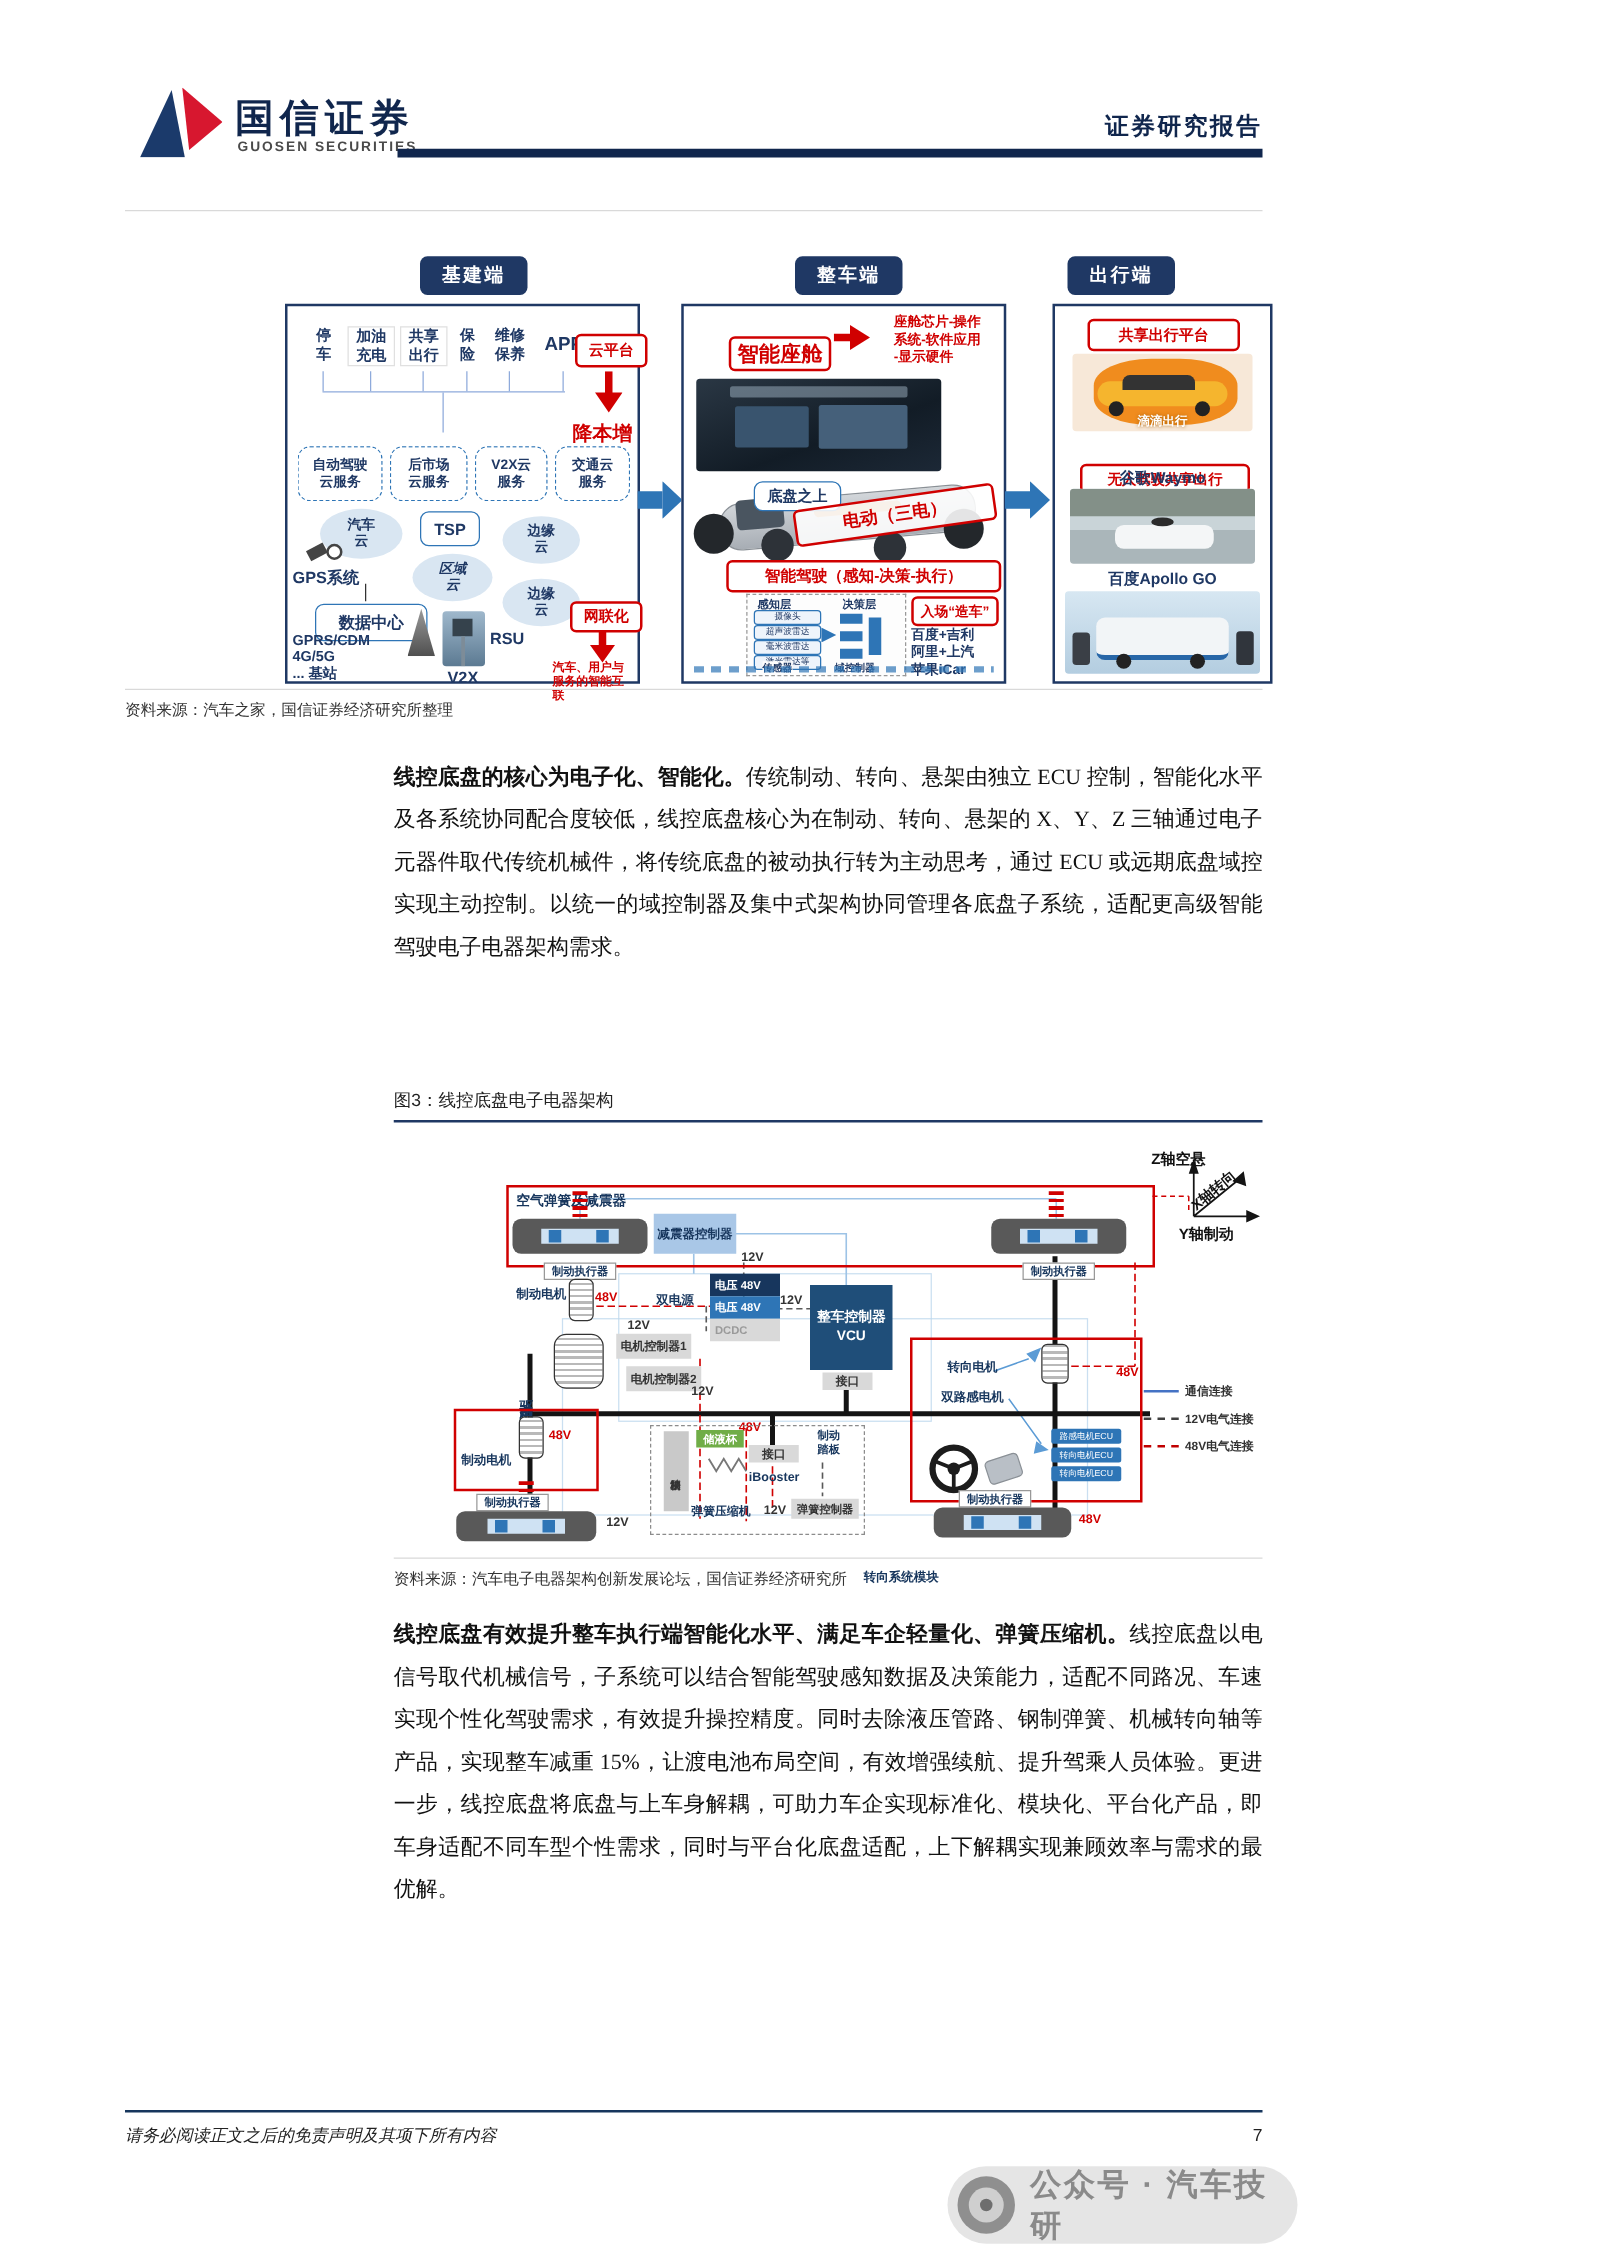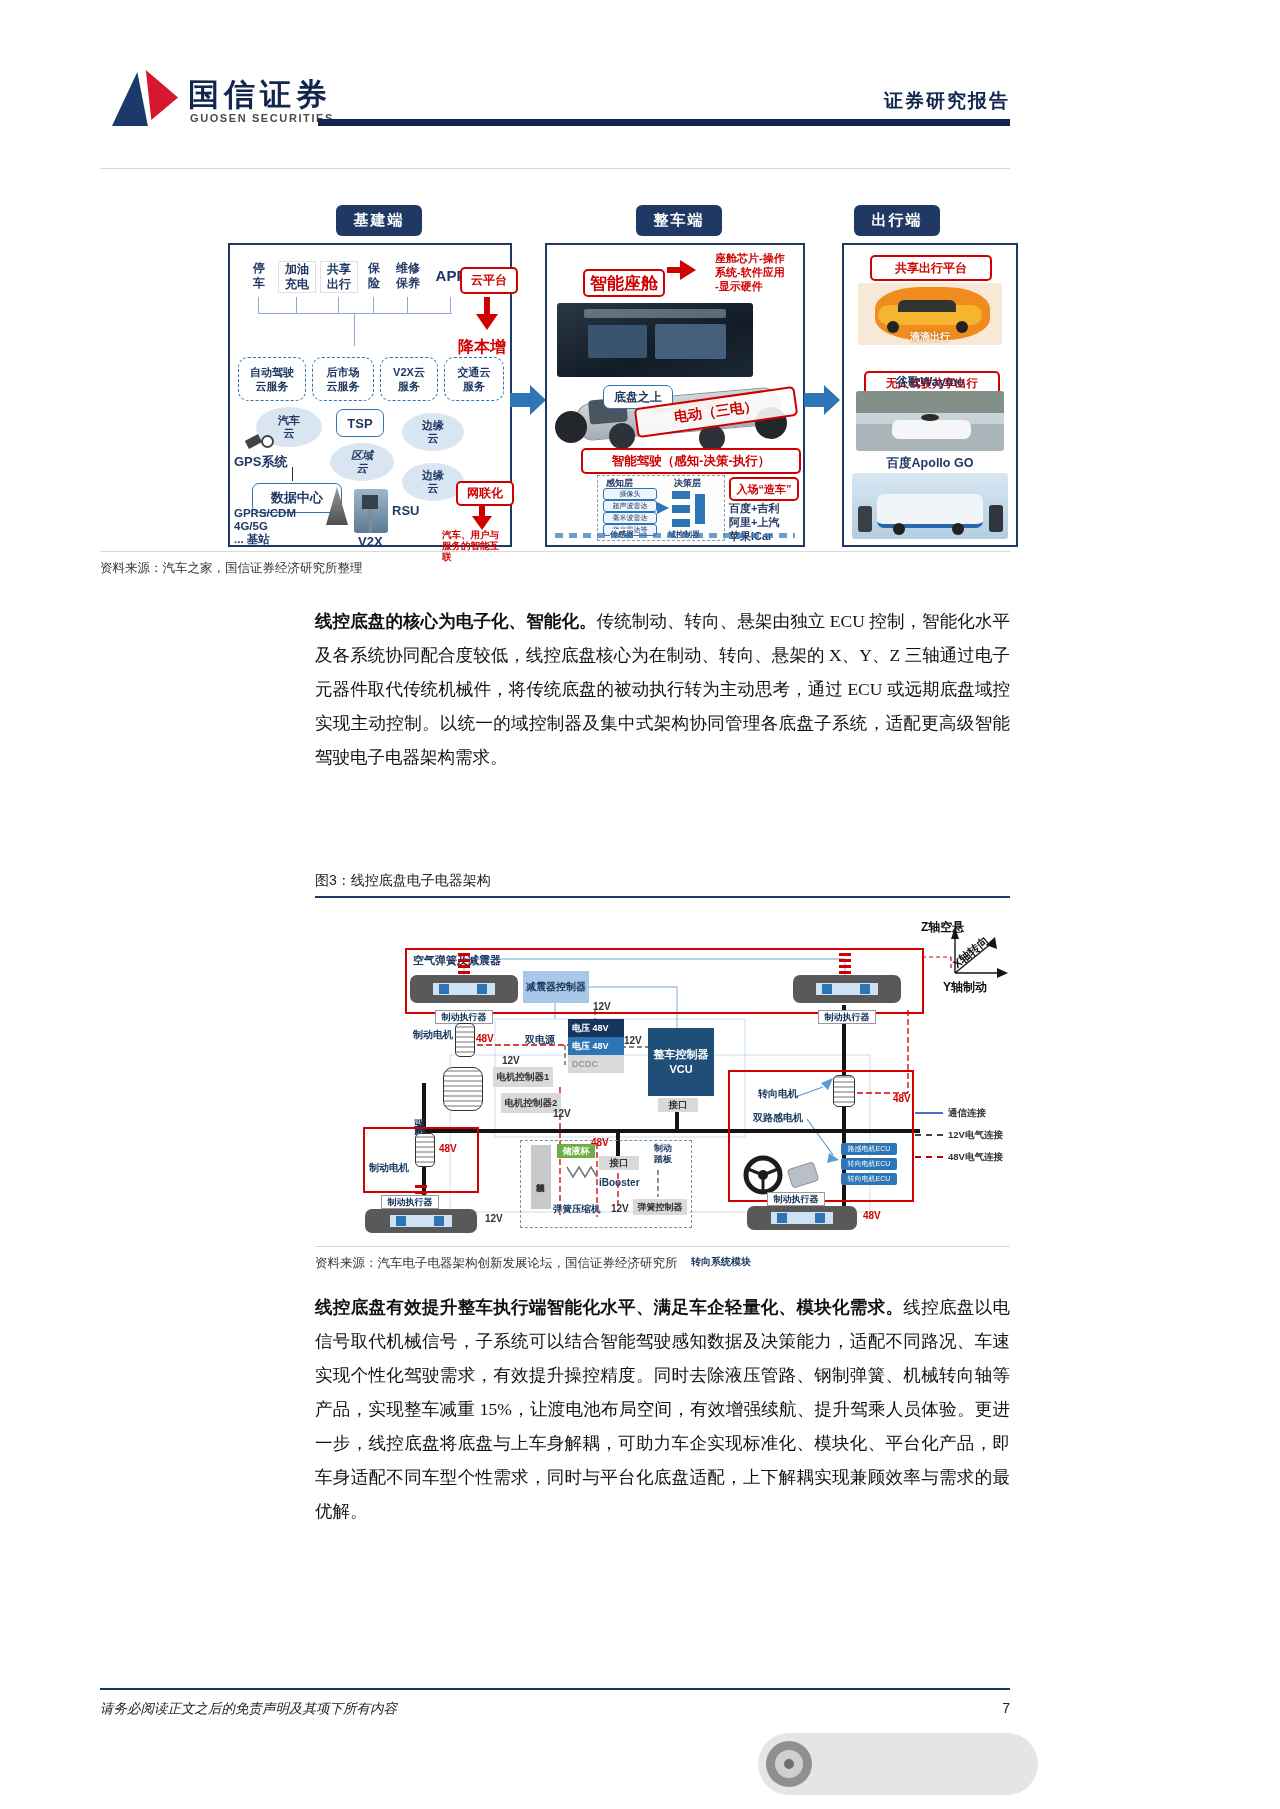--- a/index.html
+++ b/index.html
@@ -353,26 +353,27 @@
       <span style="display:inline-block;width:28px;height:0;border-top:2px dashed #404040;vertical-align:middle;margin-right:5px;"></span><span>12V电气连接</span>
     </div>
     <div class="legrow" style="left:560px;top:236px;">
       <span style="display:inline-block;width:28px;height:0;border-top:2px dashed #c00000;vertical-align:middle;margin-right:5px;"></span><span>48V电气连接</span>
     </div>
   </div>
 
   <div class="abs hair" style="left:315px;top:1246px;width:695px;height:1px;"></div>
   <div class="abs" style="left:315px;top:1255px;font-size:12.5px;color:#333;">资料来源：汽车电子电器架构创新发展论坛，国信证券经济研究所</div>
 
-  <p class="para" style="top:1290px;"><b>线控底盘有效提升整车执行端智能化水平、满足车企轻量化、模块化需求。</b><span>线控底盘以电信号取代机械信号，子系统可以结合智能驾驶感知数据及决策能力，适配不同路况、车速实现个性化驾驶需求，有效提升操控精度。同时去除液压管路、钢制弹簧、机械转向轴等产品，实现整车减重 15%，让渡电池布局空间，有效增强续航、提升驾乘人员体验。更进一步，线控底盘将底盘与上车身解耦，可助力车企实现标准化、模块化、平台化产品，即车身适配不同车型个性需求，同时与平台化底盘适配，上下解耦实现兼顾效率与需求的最优解。</span></p>
+  <p class="para" style="top:1290px;"><b>线控底盘有效提升整车执行端智能化水平、满足车企轻量化、弹簧压缩机。</b><span>线控底盘以电信号取代机械信号，子系统可以结合智能驾驶感知数据及决策能力，适配不同路况、车速实现个性化驾驶需求，有效提升操控精度。同时去除液压管路、钢制弹簧、机械转向轴等产品，实现整车减重 15%，让渡电池布局空间，有效增强续航、提升驾乘人员体验。更进一步，线控底盘将底盘与上车身解耦，可助力车企实现标准化、模块化、平台化产品，即车身适配不同车型个性需求，同时与平台化底盘适配，上下解耦实现兼顾效率与需求的最优解。</span></p>
 
   <div class="abs" style="left:100px;top:1688px;width:910px;height:1.5px;background:#17365d;"></div>
   <div class="abs" style="left:100px;top:1700px;font-family:'Liberation Serif',serif;font-style:italic;font-size:13.5px;color:#222;">请务必阅读正文之后的免责声明及其项下所有内容</div>
   <div class="abs" style="left:990px;top:1700px;width:20px;text-align:right;font-size:14px;color:#222;">7</div>
 
   <div class="abs" style="left:758px;top:1733px;width:280px;height:62px;background:rgba(190,190,190,.4);border-radius:31px;display:flex;align-items:center;padding-left:8px;box-sizing:border-box;">
     <div style="width:46px;height:46px;border-radius:50%;background:#8f8f8f;position:relative;flex:0 0 auto;">
       <div style="position:absolute;left:9px;top:9px;width:28px;height:28px;border-radius:50%;background:#cfcfcf;"></div>
       <div style="position:absolute;left:18px;top:18px;width:10px;height:10px;border-radius:50%;background:#6e6e6e;"></div>
     </div>
+    <div style="margin-left:12px;font-size:25px;font-weight:bold;color:#8a8a8a;letter-spacing:2px;">公众号 · 汽车技研</div>
   </div>
 
 </div>
 
 </body></html>

